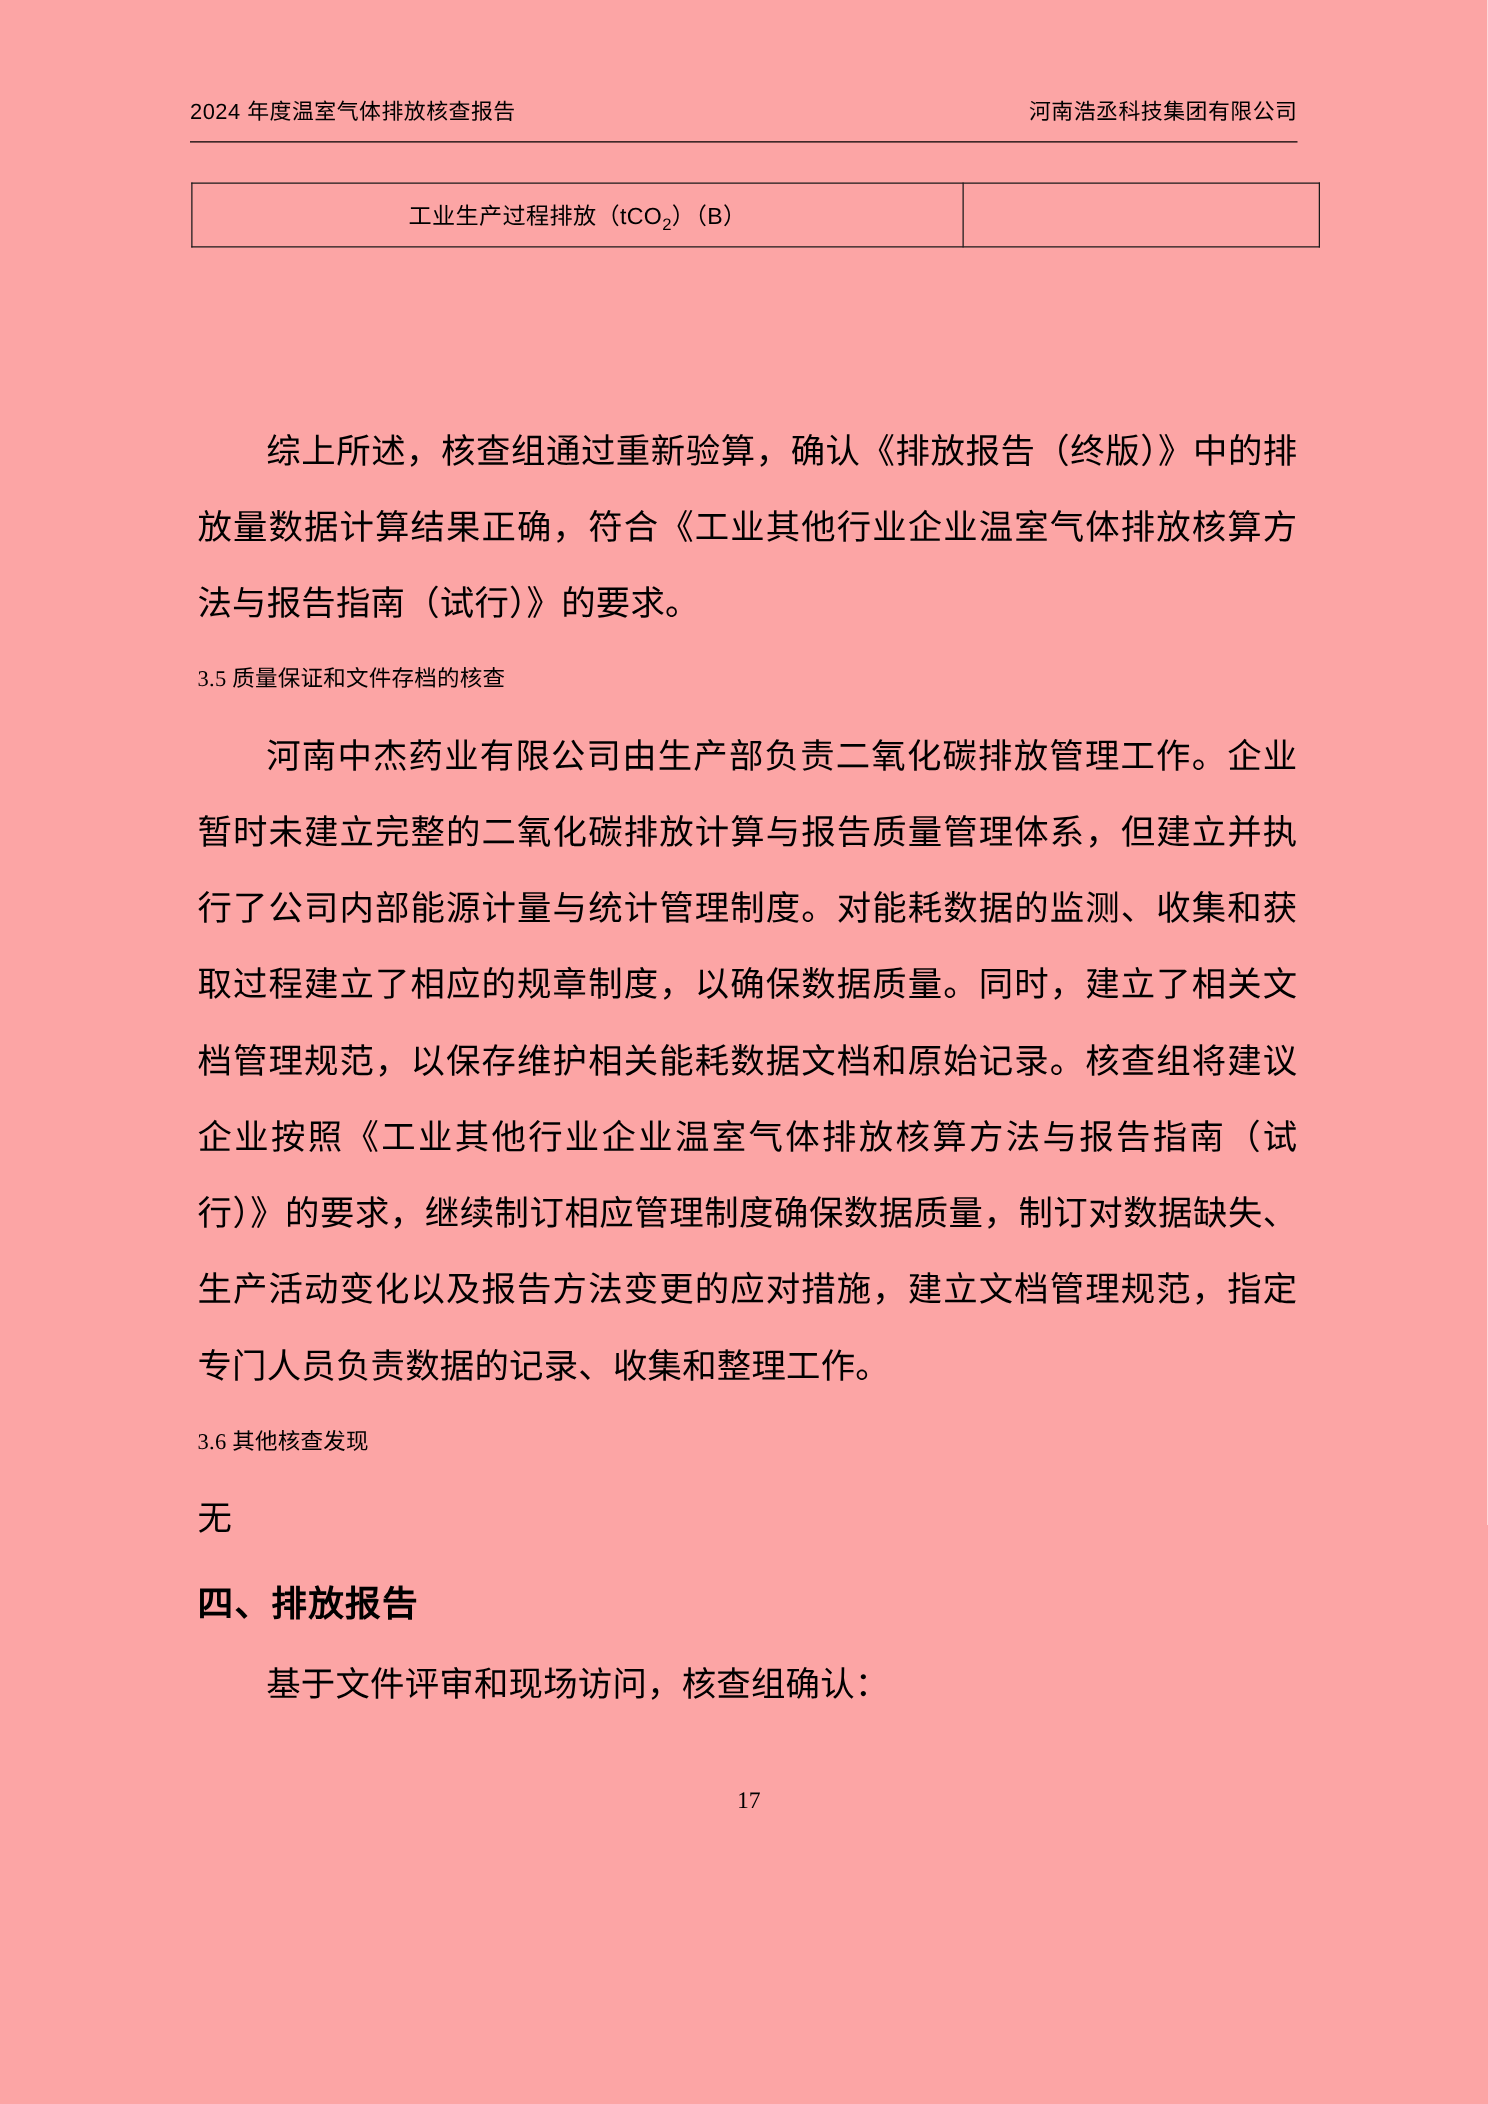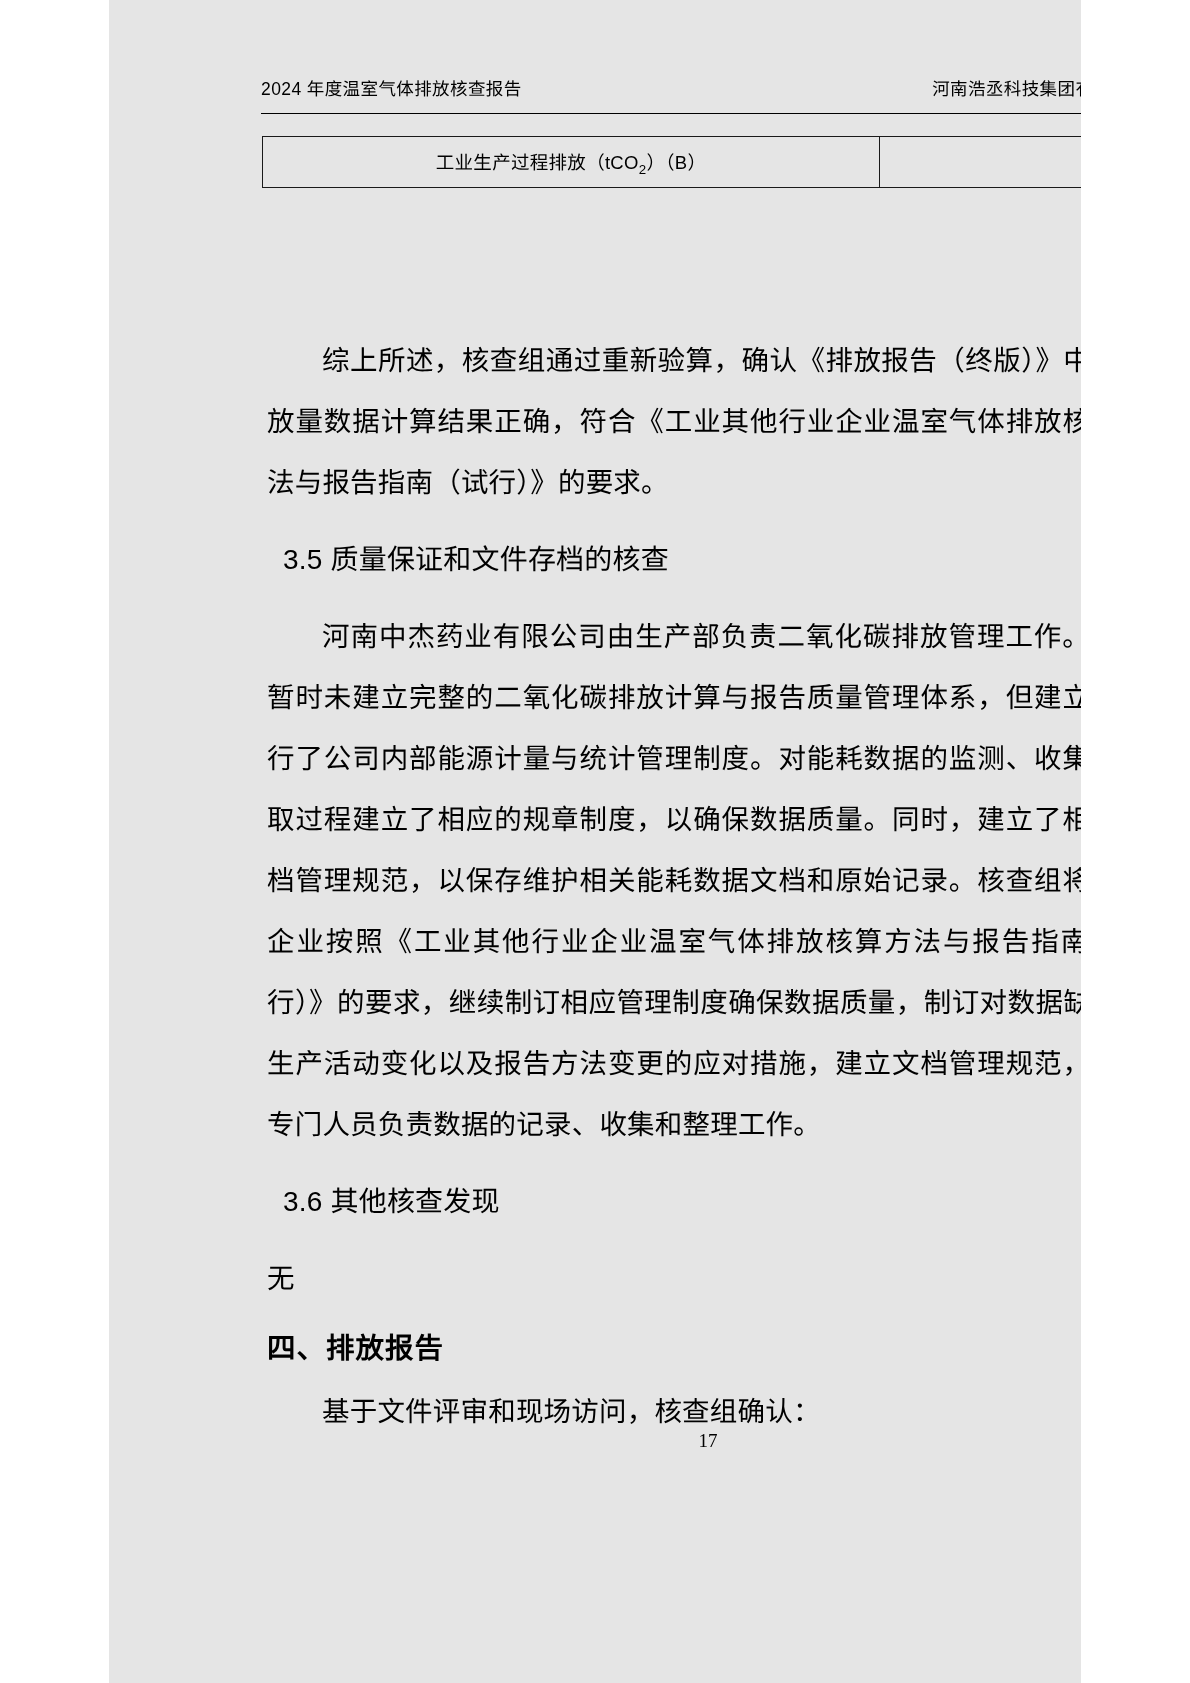--- a/index.html
+++ b/index.html
@@ -7,24 +7,24 @@
     margin: 0;
     padding: 0;
     background: #ffffff;
   }
   body {
     font-family: "Liberation Serif", "DejaVu Serif", serif;
     color: #000000;
   }
   .page {
     position: relative;
-    width: 972px;
+    width: 1190px;
     height: 1683px;
     margin: 0 auto;
-    background: #e5e5e5;
+    background: #fca5a5;
     box-sizing: border-box;
     overflow: hidden;
   }
   
   .header {
     position: absolute;
     top: 75px;
     left: 152px;
     width: 886px;
     display: flex;
@@ -40,21 +40,21 @@
     position: absolute;
     top: 113px;
     left: 152px;
     width: 886px;
     height: 0;
     border-top: 1.6px solid #000;
   }
   
   .data-table {
     position: absolute;
-    top: 136px;
+    top: 146px;
     left: 153px;
     width: 884px;
     border-collapse: collapse;
     table-layout: fixed;
   }
   .data-table td {
     border: 1.2px solid #1a1a1a;
     height: 46px;
     text-align: center;
     vertical-align: middle;
@@ -83,26 +83,26 @@
     font-size: 27.5px;
     line-height: 61px;
     text-align: justify;
     text-justify: inter-ideograph;
     letter-spacing: 0.2px;
     font-family: "Liberation Sans", "DejaVu Sans", sans-serif;
     font-weight: 400;
   }
   p.body-par.indent { text-indent: 2em; }
   h3.section-head {
-    margin: 16px;
-    font-size: 28px;
+    margin: 0;
+    font-size: 18px;
     line-height: 61px;
     font-weight: 400;
     letter-spacing: 0.2px;
-    font-family: Liberation Sans, sans-serif;
+    font-family: Liberation Serif, serif;
   }
   h2.major-head {
     margin: 0;
     font-size: 28.5px;
     line-height: 66px;
     font-weight: 700;
     letter-spacing: 1px;
     font-family: "Liberation Sans", "DejaVu Sans", sans-serif;
   }
   .spacer-sm { height: 6px; }

